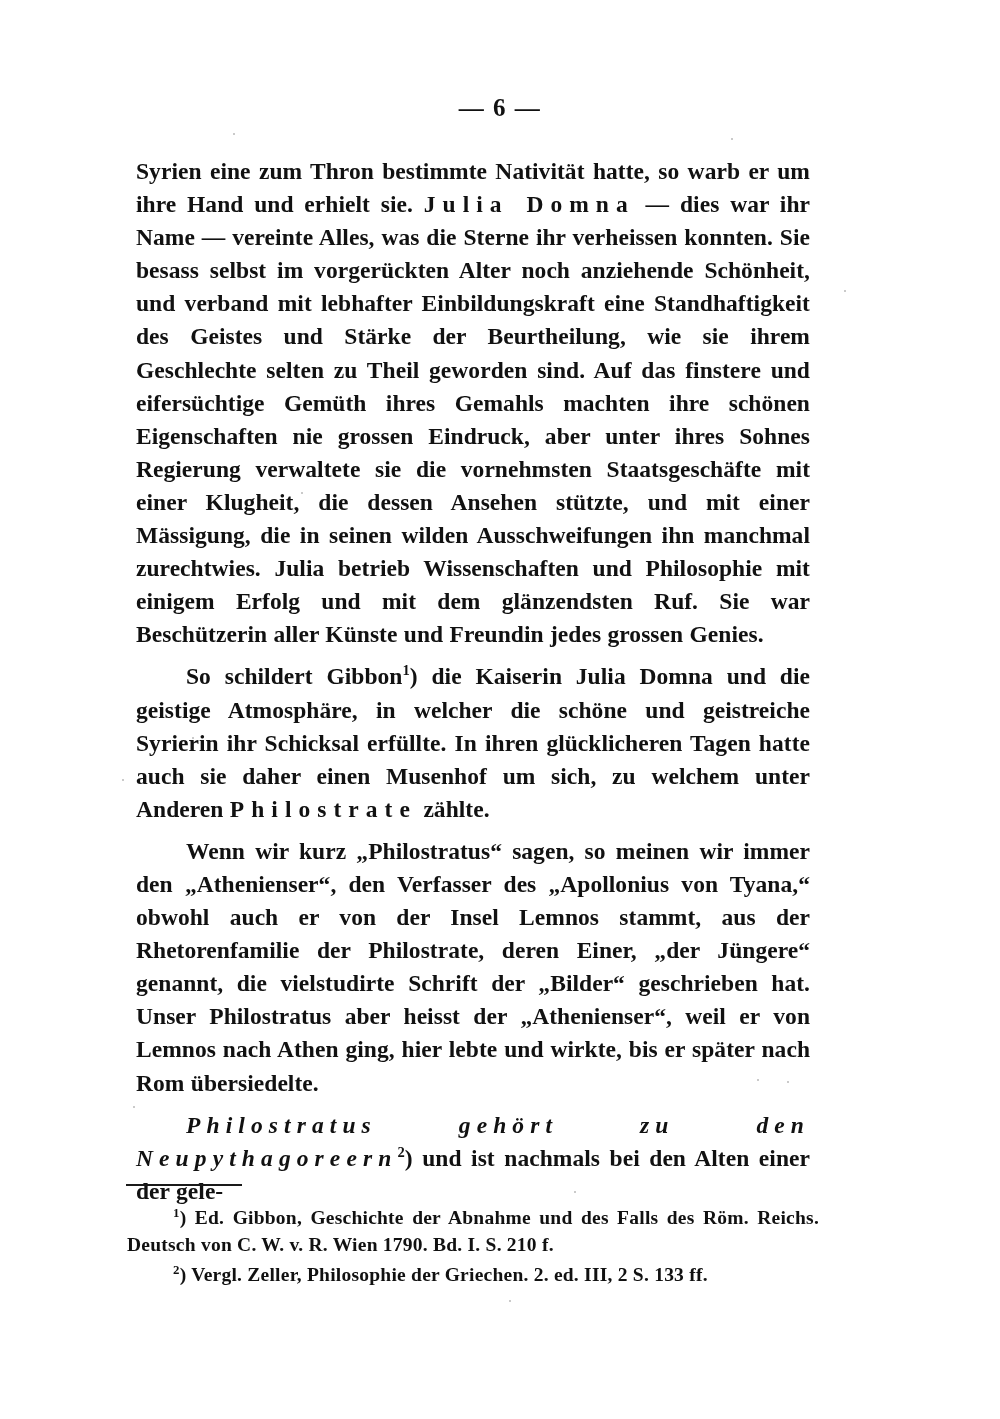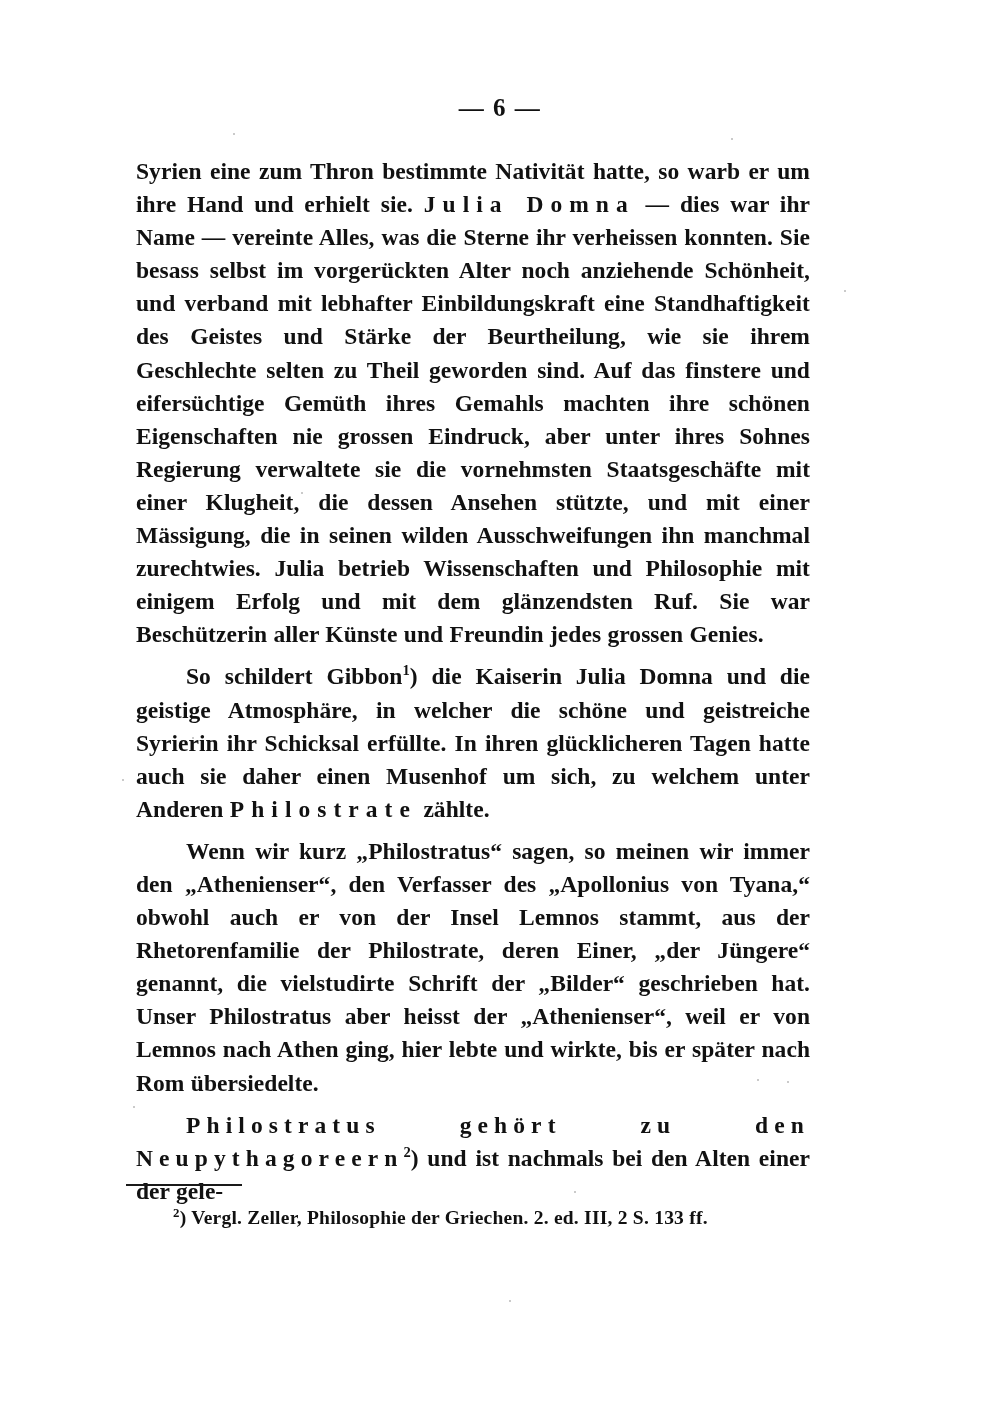--- a/index.html
+++ b/index.html
@@ -60,20 +60,21 @@
   }
 
   
   .sperr {
     letter-spacing: 0.30em;
     font-weight: 700;
   }
   .sperr-wide {
     letter-spacing: 0.26em;
     font-weight: 700;
+    font-style: italic;
   }
 
   
   .fnref {
     font-size: 0.62em;
     vertical-align: super;
     line-height: 0;
     font-weight: 700;
   }
 
@@ -130,20 +131,21 @@
   <div class="textblock">
     <p class="para">Syrien eine zum Thron bestimmte Nativität hatte, so warb er um ihre Hand und erhielt sie. <span class="sperr">Julia Domna</span> — dies war ihr Name — vereinte Alles, was die Sterne ihr verheissen konnten.  Sie besass selbst im vorgerückten Alter noch anziehende Schönheit, und verband mit lebhafter Einbildungskraft eine Standhaftigkeit des Geistes und Stärke der Beurtheilung, wie sie ihrem Geschlechte selten zu Theil geworden sind.  Auf das finstere und eifersüchtige Gemüth ihres Gemahls machten ihre schönen Eigenschaften nie grossen Eindruck, aber unter ihres Sohnes Regierung verwaltete sie die vornehmsten Staatsgeschäfte mit einer Klugheit, die dessen Ansehen stützte, und mit einer Mässigung, die in seinen wilden Ausschweifungen ihn manchmal zurechtwies.  Julia betrieb Wissenschaften und Philosophie mit einigem Erfolg und mit dem glänzendsten Ruf.  Sie war Beschützerin aller Künste und Freundin jedes grossen Genies.</p>
     <p class="para indent">So schildert Gibbon<sup class="fnref">1</sup>) die Kaiserin Julia Domna und die geistige Atmosphäre, in welcher die schöne und geistreiche Syrierin ihr Schicksal erfüllte.  In ihren glücklicheren Tagen hatte auch sie daher einen Musenhof um sich, zu welchem unter Anderen <span class="sperr">Philostrate</span> zählte.</p>
     <p class="para indent">Wenn wir kurz „Philostratus“ sagen, so meinen wir immer den „Athenienser“, den Verfasser des „Apollonius von Tyana,“ obwohl auch er von der Insel Lemnos stammt, aus der Rhetorenfamilie der Philostrate, deren Einer, „der Jüngere“ genannt, die vielstudirte Schrift der „Bilder“ geschrieben hat.  Unser Philostratus aber heisst der „Athenienser“, weil er von Lemnos nach Athen ging, hier lebte und wirkte, bis er später nach Rom übersiedelte.</p>
     <p class="para indent"><span class="sperr-wide">Philostratus gehört zu den Neupythagoreern</span><sup class="fnref">2</sup>)  und ist nachmals bei den Alten einer der gele-</p>
   </div>
 
   <div class="footnote-rule"></div>
 
   <div class="footnotes">
+    <p class="footnote"><sup class="fnum">1</sup>) Ed. Gibbon, Geschichte der Abnahme und des Falls des Röm. Reichs.  Deutsch von C. W. v. R.  Wien 1790.  Bd. I.  S. 210 f.</p>
     <p class="footnote"><sup class="fnum">2</sup>) Vergl. Zeller, Philosophie der Griechen.  2. ed. III, 2 S. 133 ff.</p>
   </div>
 
   <div class="speckle" style="left:233px;top:133px;"></div>
   <div class="speckle" style="left:731px;top:138px;"></div>
   <div class="speckle" style="left:844px;top:290px;"></div>
   <div class="speckle" style="left:206px;top:301px;"></div>
   <div class="speckle" style="left:301px;top:492px;"></div>
   <div class="speckle" style="left:192px;top:737px;"></div>
   <div class="speckle" style="left:122px;top:779px;"></div>

